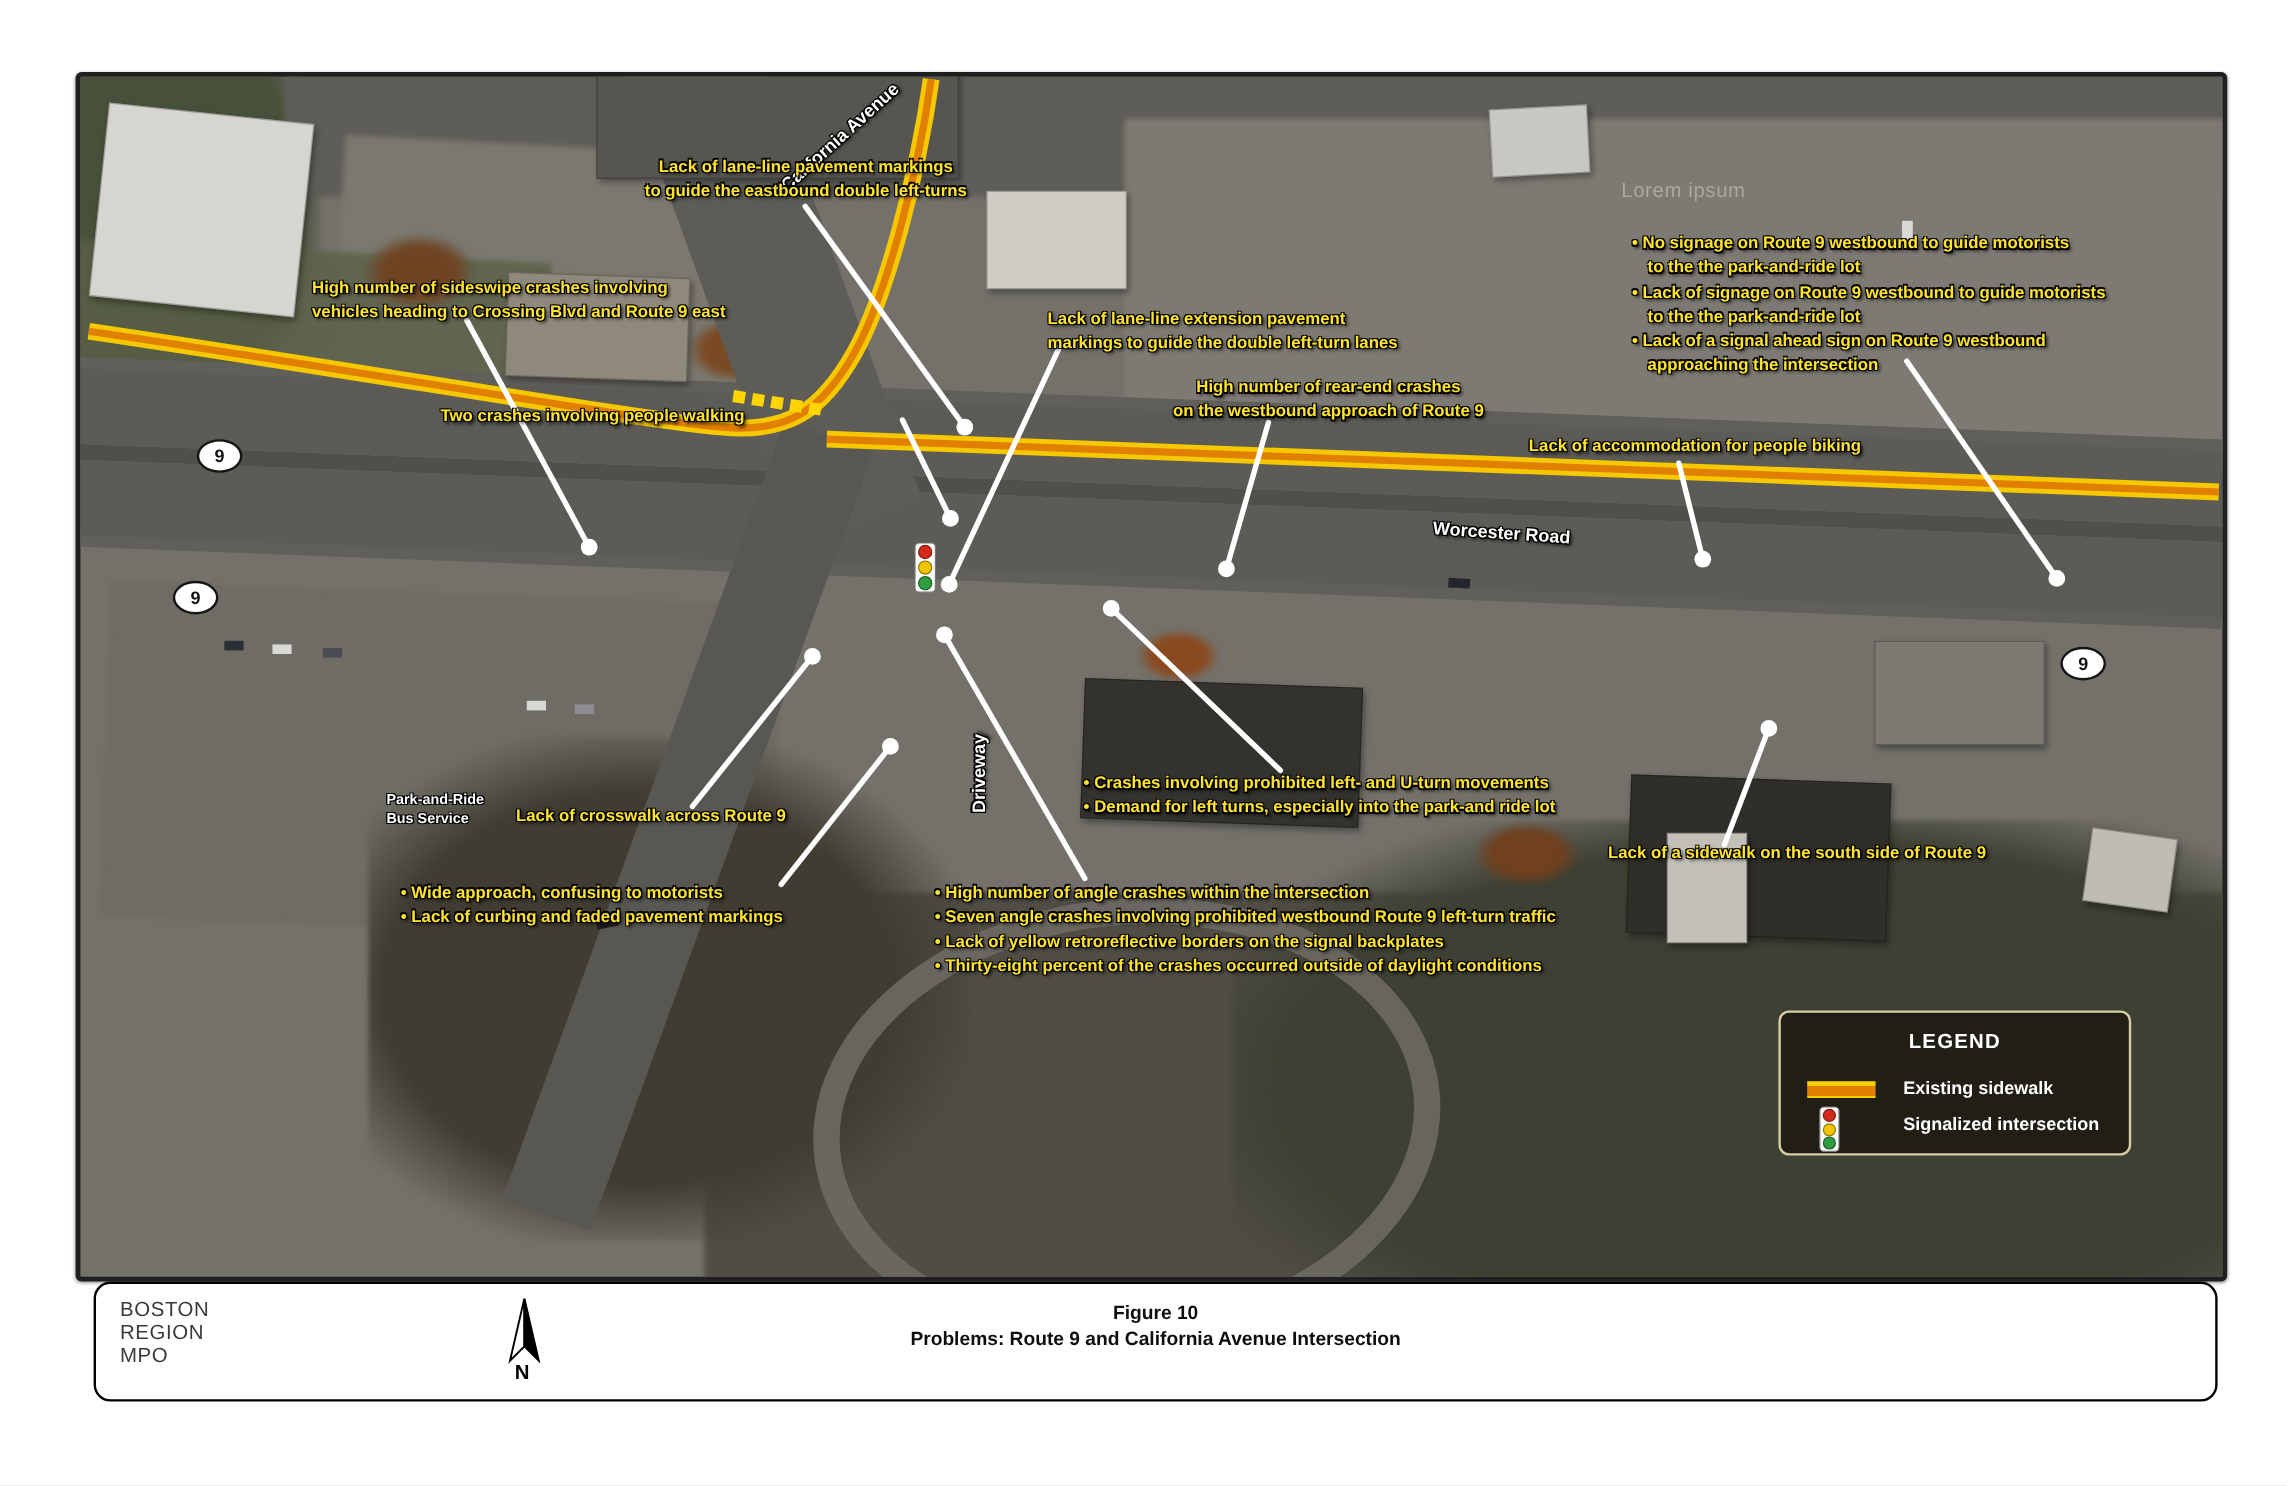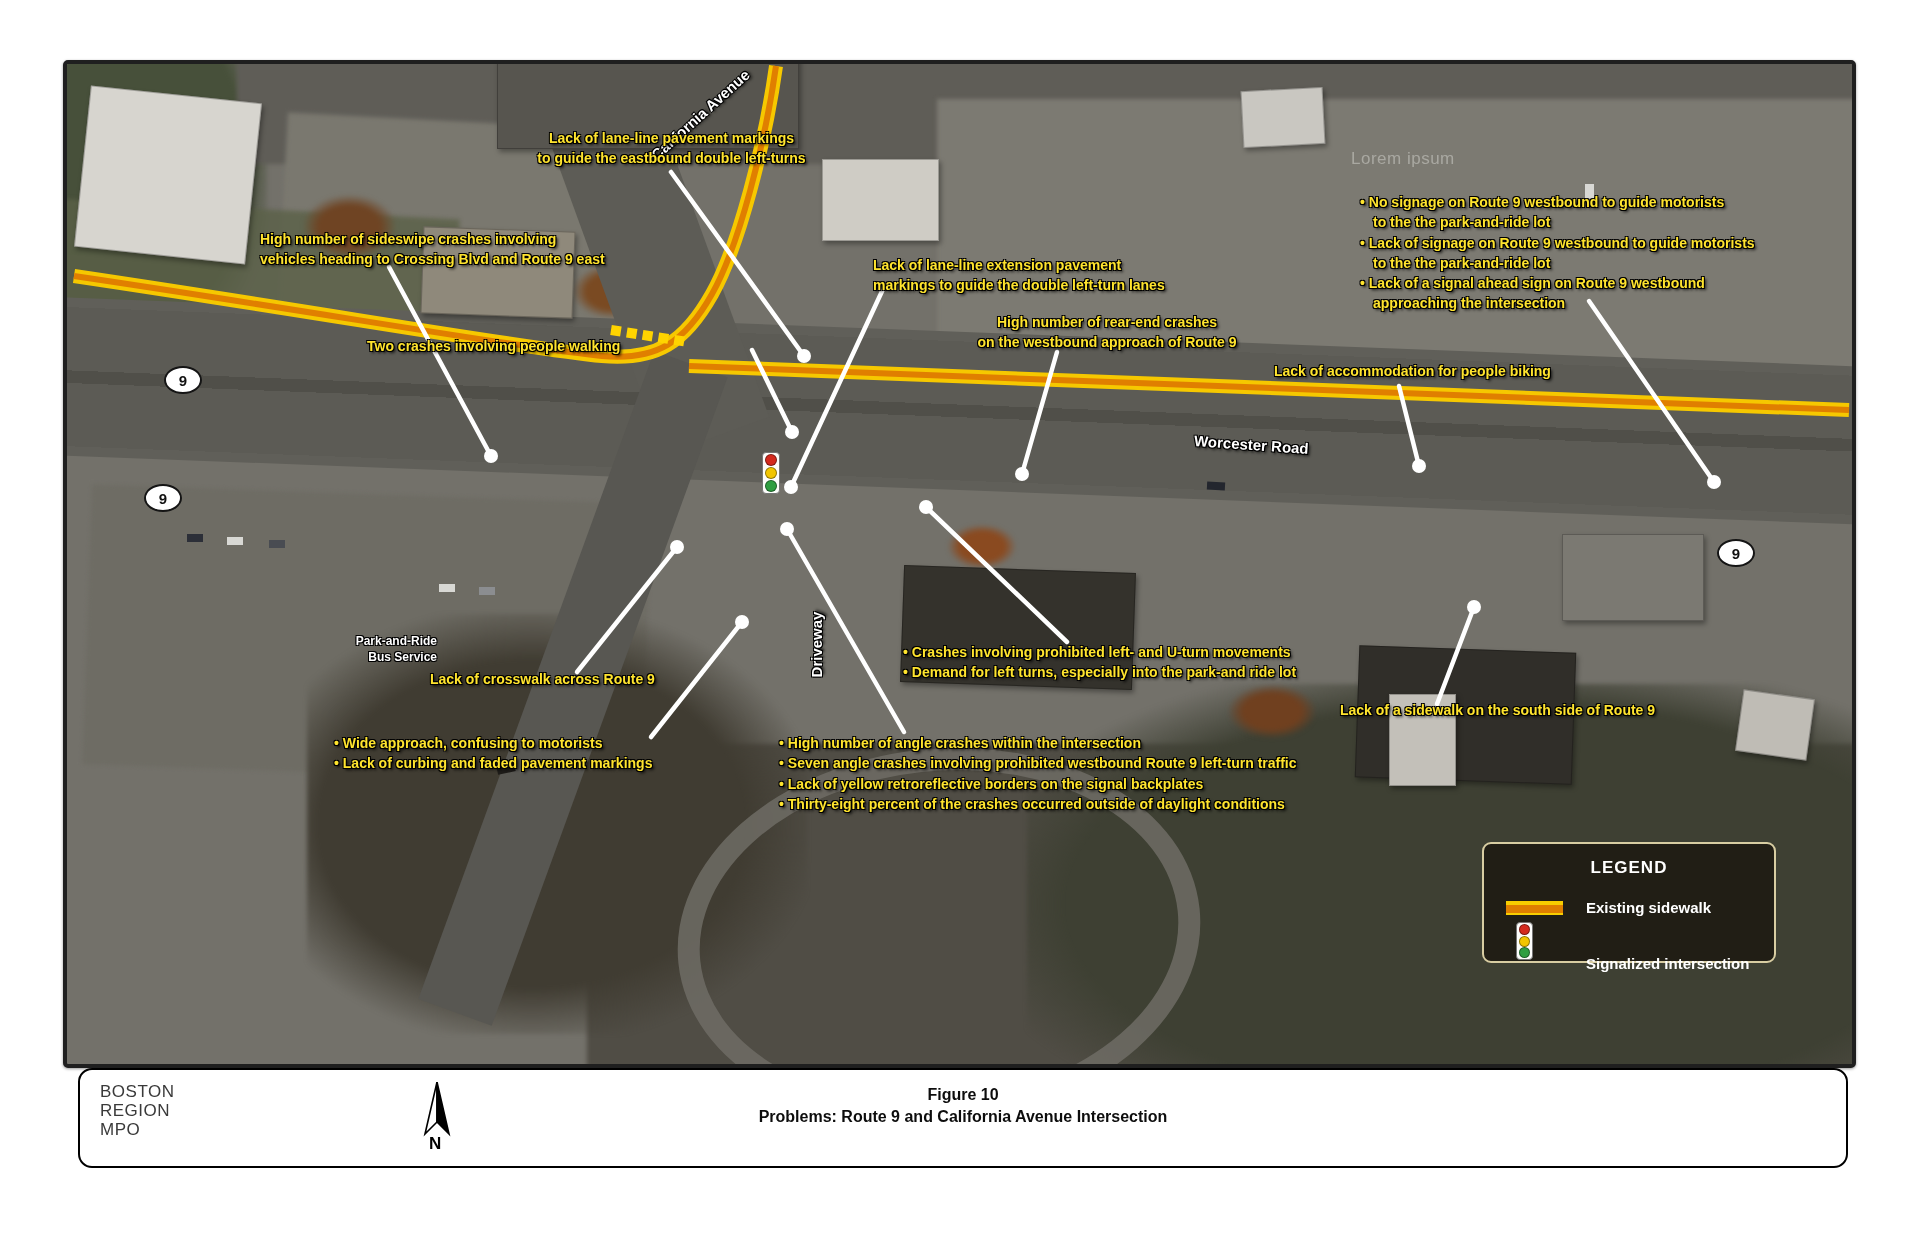--- a/index.html
+++ b/index.html
@@ -24,22 +24,22 @@
 
   
   .ann{font-weight:bold;font-size:14px;color:#ffe42e;line-height:1.45;white-space:nowrap;z-index:30;
        text-shadow:-1px -1px 0 #000,1px -1px 0 #000,-1px 1px 0 #000,1px 1px 0 #000,2px 2px 3px rgba(0,0,0,.95);}
   .ann div{position:static;}
   .ann .cont{padding-left:13px;}
   .center{text-align:center;}
 
   .roadlbl{font-weight:bold;font-size:15px;color:#fff;white-space:nowrap;z-index:25;
        text-shadow:-1px -1px 0 #000,1px -1px 0 #000,-1px 1px 0 #000,1px 1px 0 #000,2px 2px 3px rgba(0,0,0,.9);}
-  .smalllbl{font-weight:bold;font-size:12px;color:#fff;white-space:nowrap;z-index:25;text-align:right;line-height:1.3;
-       text-shadow:-1px -1px 0 #000,1px -1px 0 #000,-1px 1px 0 #000,1px 1px 0 #000;}
+  .smalllbl{font-weight:bold;font-size:12px;color:#fff;white-space:nowrap;z-index:25;text-align:left;line-height:1.3;
+       text-shadow:-1px -1px 0 #000,1px -1px 0 #000,-1px 1px 0 #000,1px 1px 0 #000;margin-top:25px;}
   .watermark{font-size:17px;color:rgba(205,205,200,.55);z-index:24;letter-spacing:.5px;}
 
   
   .shield{width:34px;height:24px;background:#fff;border:2px solid #151515;border-radius:50%;
           display:flex;align-items:center;justify-content:center;font-weight:bold;font-size:15px;color:#111;z-index:26;}
 
   
   .signal{width:16px;height:40px;background:#fdfdfb;border:1px solid #777;border-radius:4px;z-index:27;
           display:flex;flex-direction:column;align-items:center;justify-content:space-evenly;}
   .signal i{position:static;width:10px;height:10px;border-radius:50%;display:block;border:1px solid rgba(0,0,0,.4);}
@@ -243,21 +243,21 @@
 
     <div class="legend">
       <div class="legend-title">LEGEND</div>
       <div class="legend-swatch"></div>
       <div class="legend-item-label" style="left:102px;top:55px;">Existing sidewalk</div>
       <div class="signal">
         <i style="background:#d42a1e;"></i>
         <i style="background:#f2c500;"></i>
         <i style="background:#2f9e41;"></i>
       </div>
-      <div class="legend-item-label" style="left:102px;top:85px;margin-top:26px;">Signalized intersection</div>
+      <div class="legend-item-label" style="left:102px;top:85px;">Signalized intersection</div>
     </div>
   </div>
 
   <div class="footer">
     <div class="agency">
       <div style="position:static;text-align:center;">BOSTON</div>
       <div style="position:static;">REGION</div>
       <div style="position:static;">MPO</div>
     </div>
 

